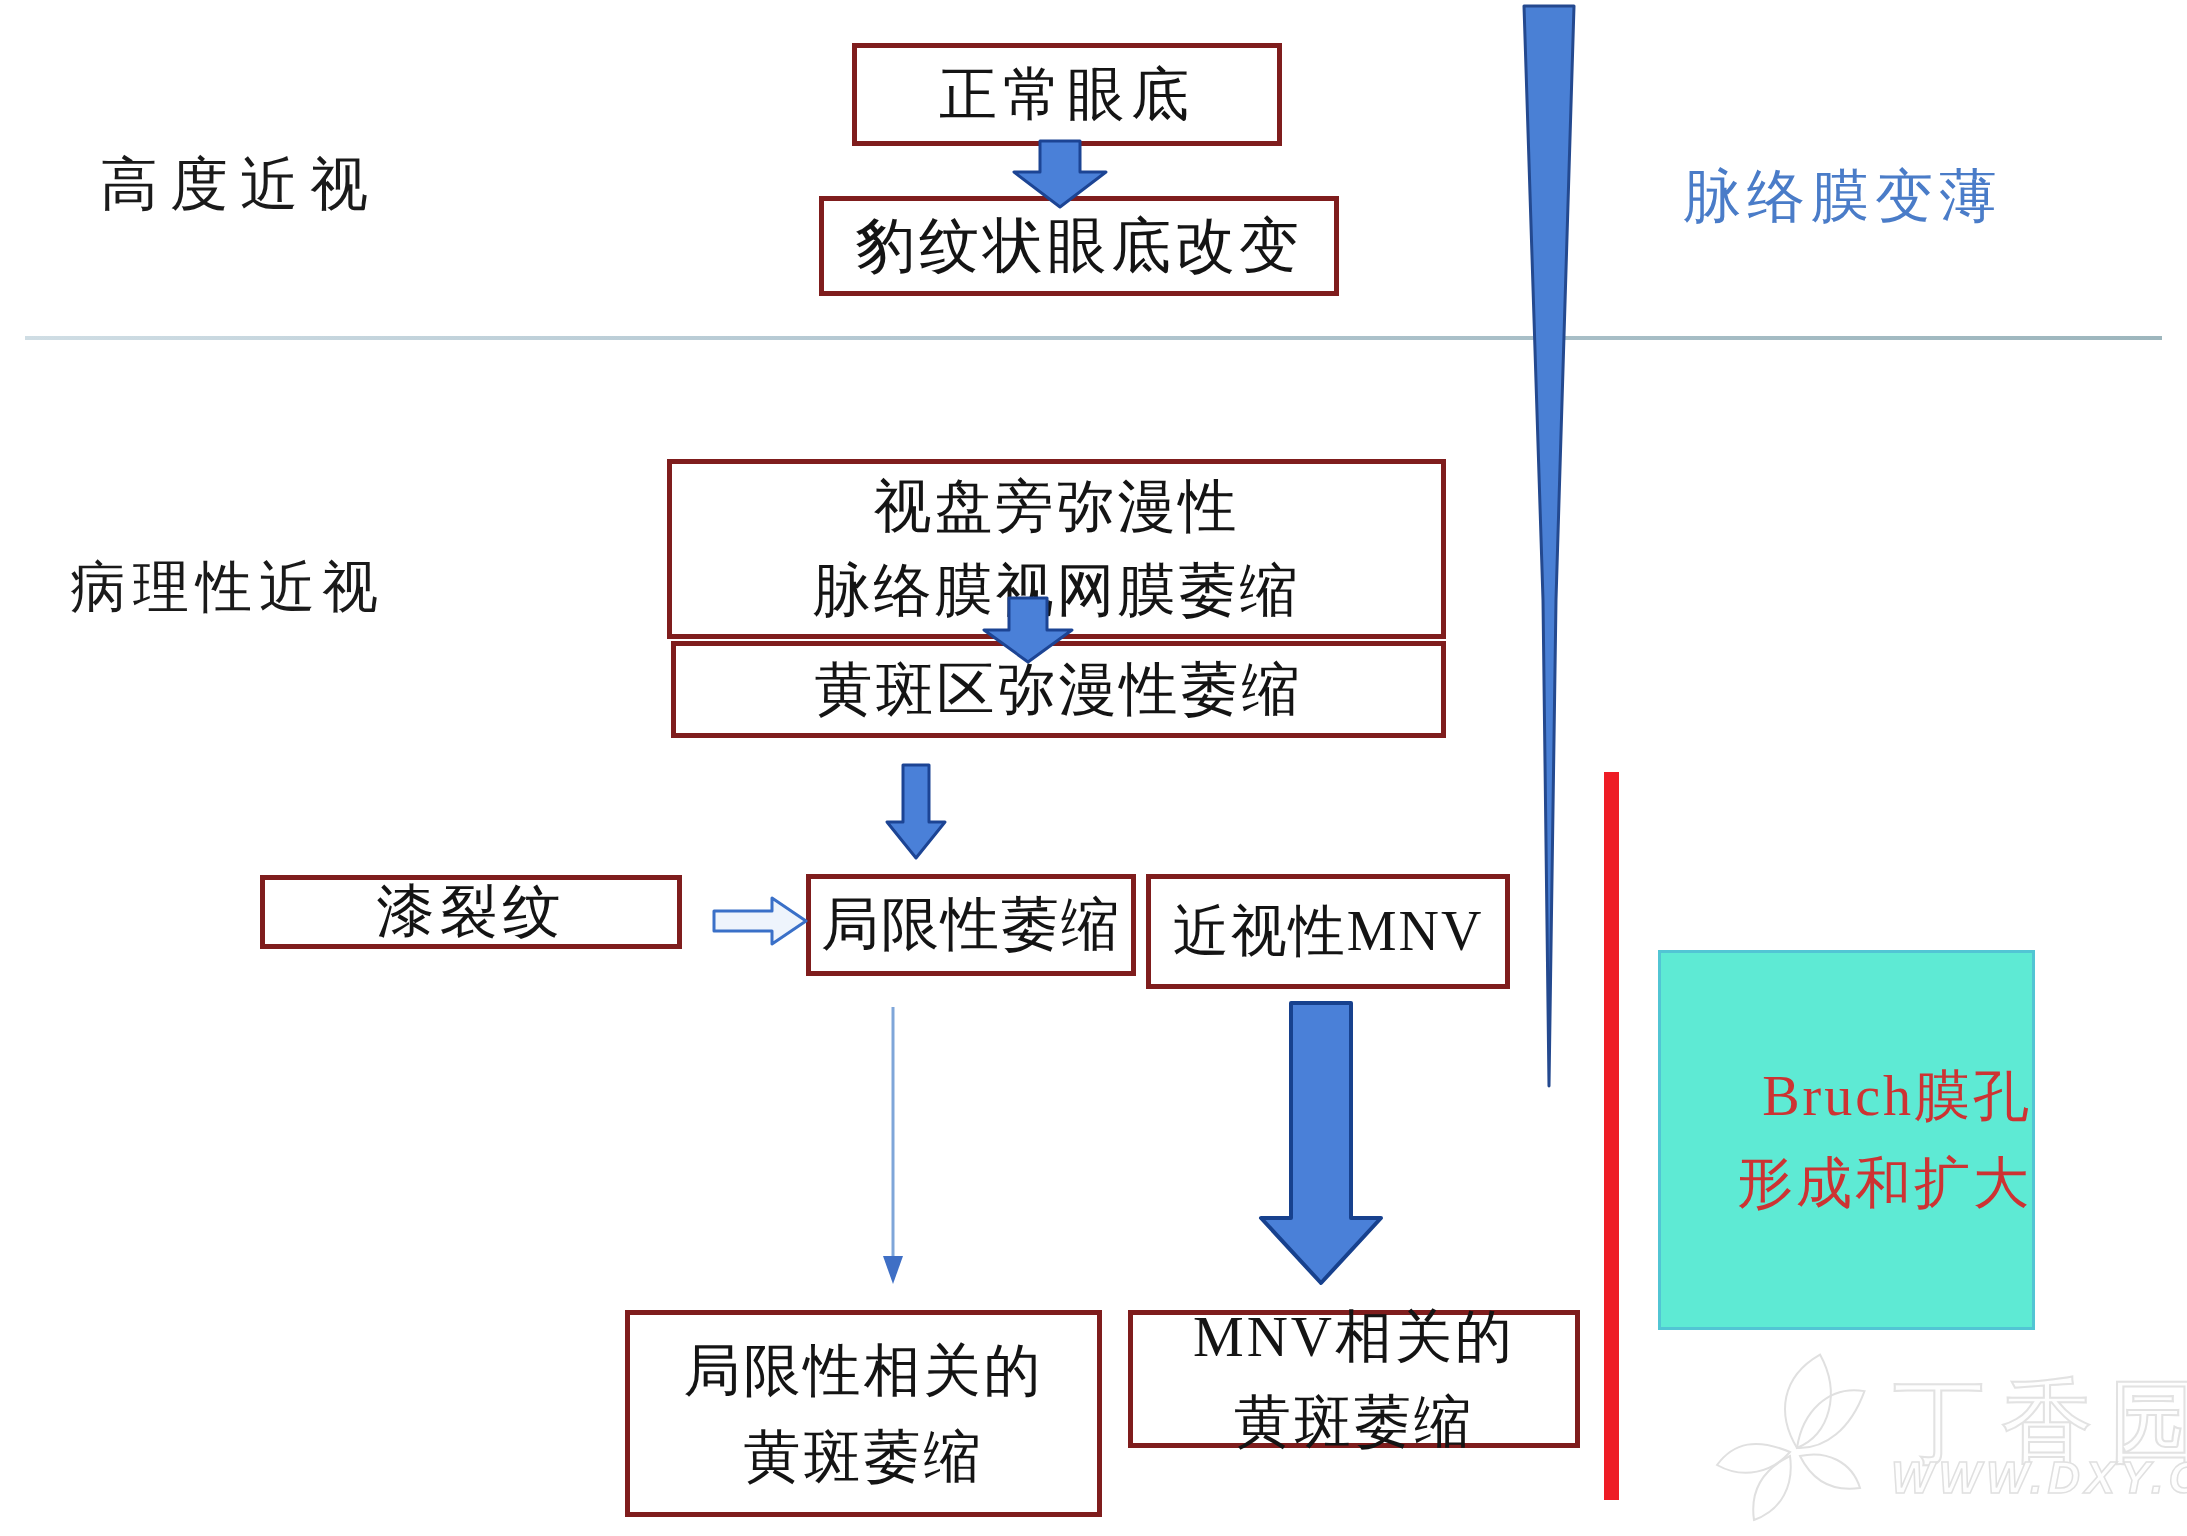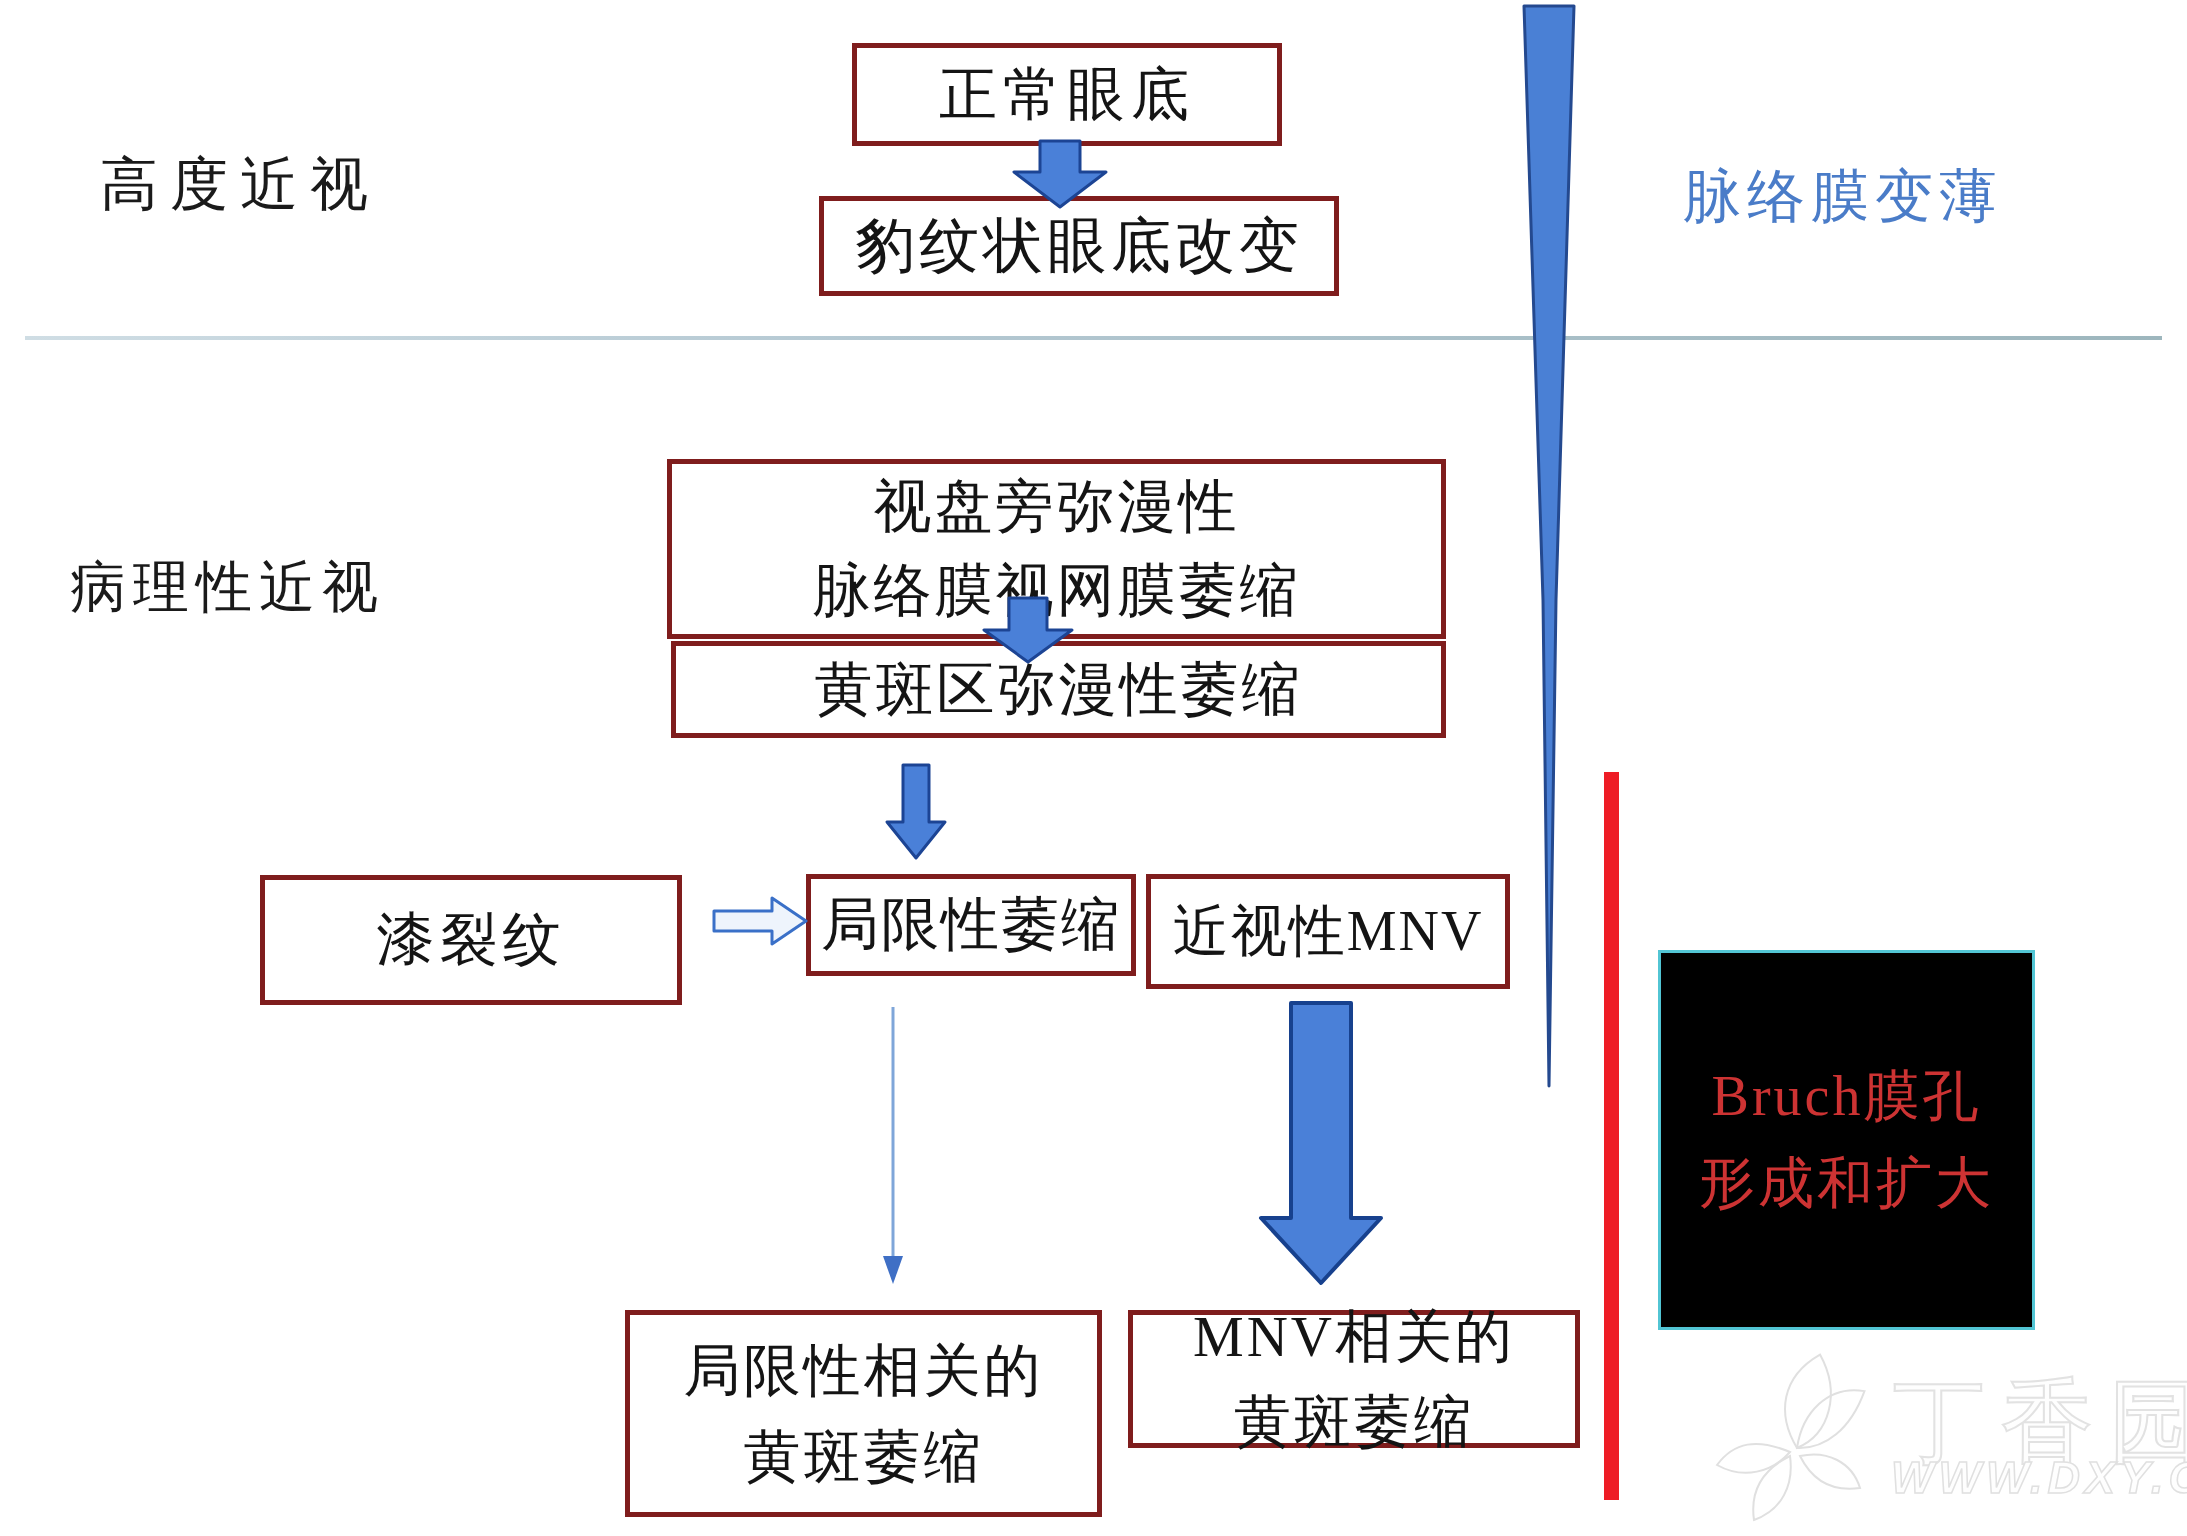--- a/index.html
+++ b/index.html
@@ -12,22 +12,22 @@
     display:flex;flex-direction:column;align-items:center;justify-content:center;
     text-align:center;color:#141414;
   }
   .box .ln{display:block;white-space:nowrap;}
   .lbl{position:absolute;color:#1a1a1a;white-space:nowrap;}
   .divider{position:absolute;left:25px;top:336px;width:2137px;height:4px;
     background:linear-gradient(90deg,#cfdde4 0%,#b4c8d2 40%,#9db6bd 100%);}
   .redline{position:absolute;left:1604px;top:772px;width:15px;height:728px;background:#ee1c25;}
   .cyanbox{
     position:absolute;left:1658px;top:950px;width:377px;height:380px;box-sizing:border-box;
-    border:3px solid #52c5d4;background:#000000;display:flex;flex-direction:column;
-    align-items:center;justify-content:center;text-align:center;
+    border:3px solid #52c5d4;background:#5eead4;display:flex;flex-direction:column;
+    align-items:flex-end;justify-content:center;text-align:center;
     color:#cd3333;font-size:56px;line-height:1.55;letter-spacing:3px;
   }
   svg.overlay{position:absolute;left:0;top:0;pointer-events:none;}
   
   .wm-cn{
     position:absolute;left:1893px;top:1360px;font-size:92px;letter-spacing:16px;
     color:#fefefe;-webkit-text-stroke:2px #e2e2e2;white-space:nowrap;
     font-family:"Liberation Serif","DejaVu Serif",serif;
   }
   .wm-url{
@@ -59,21 +59,21 @@
 
   <div class="box" style="left:667px;top:447px;width:779px;height:180px;font-size:58px;letter-spacing:3px;line-height:1.45;margin-top:12px;">
     <span class="ln">视盘旁弥漫性</span>
     <span class="ln">脉络膜视网膜萎缩</span>
   </div>
 
   <div class="box" style="left:671px;top:641px;width:775px;height:97px;font-size:58px;letter-spacing:3px;">
     <span class="ln">黄斑区弥漫性萎缩</span>
   </div>
 
-  <div class="box" style="left:260px;top:875px;width:422px;height:130px;font-size:58px;letter-spacing:5px;">
+  <div class="box" style="left:260px;top:875px;width:422px;height:74px;font-size:58px;letter-spacing:5px;">
     <span class="ln">漆裂纹</span>
   </div>
 
   <div class="box" style="left:806px;top:874px;width:330px;height:102px;font-size:58px;letter-spacing:2px;">
     <span class="ln">局限性萎缩</span>
   </div>
 
   <div class="box" style="left:1146px;top:874px;width:364px;height:115px;font-size:56px;letter-spacing:2px;">
     <span class="ln">近视性MNV</span>
   </div>

